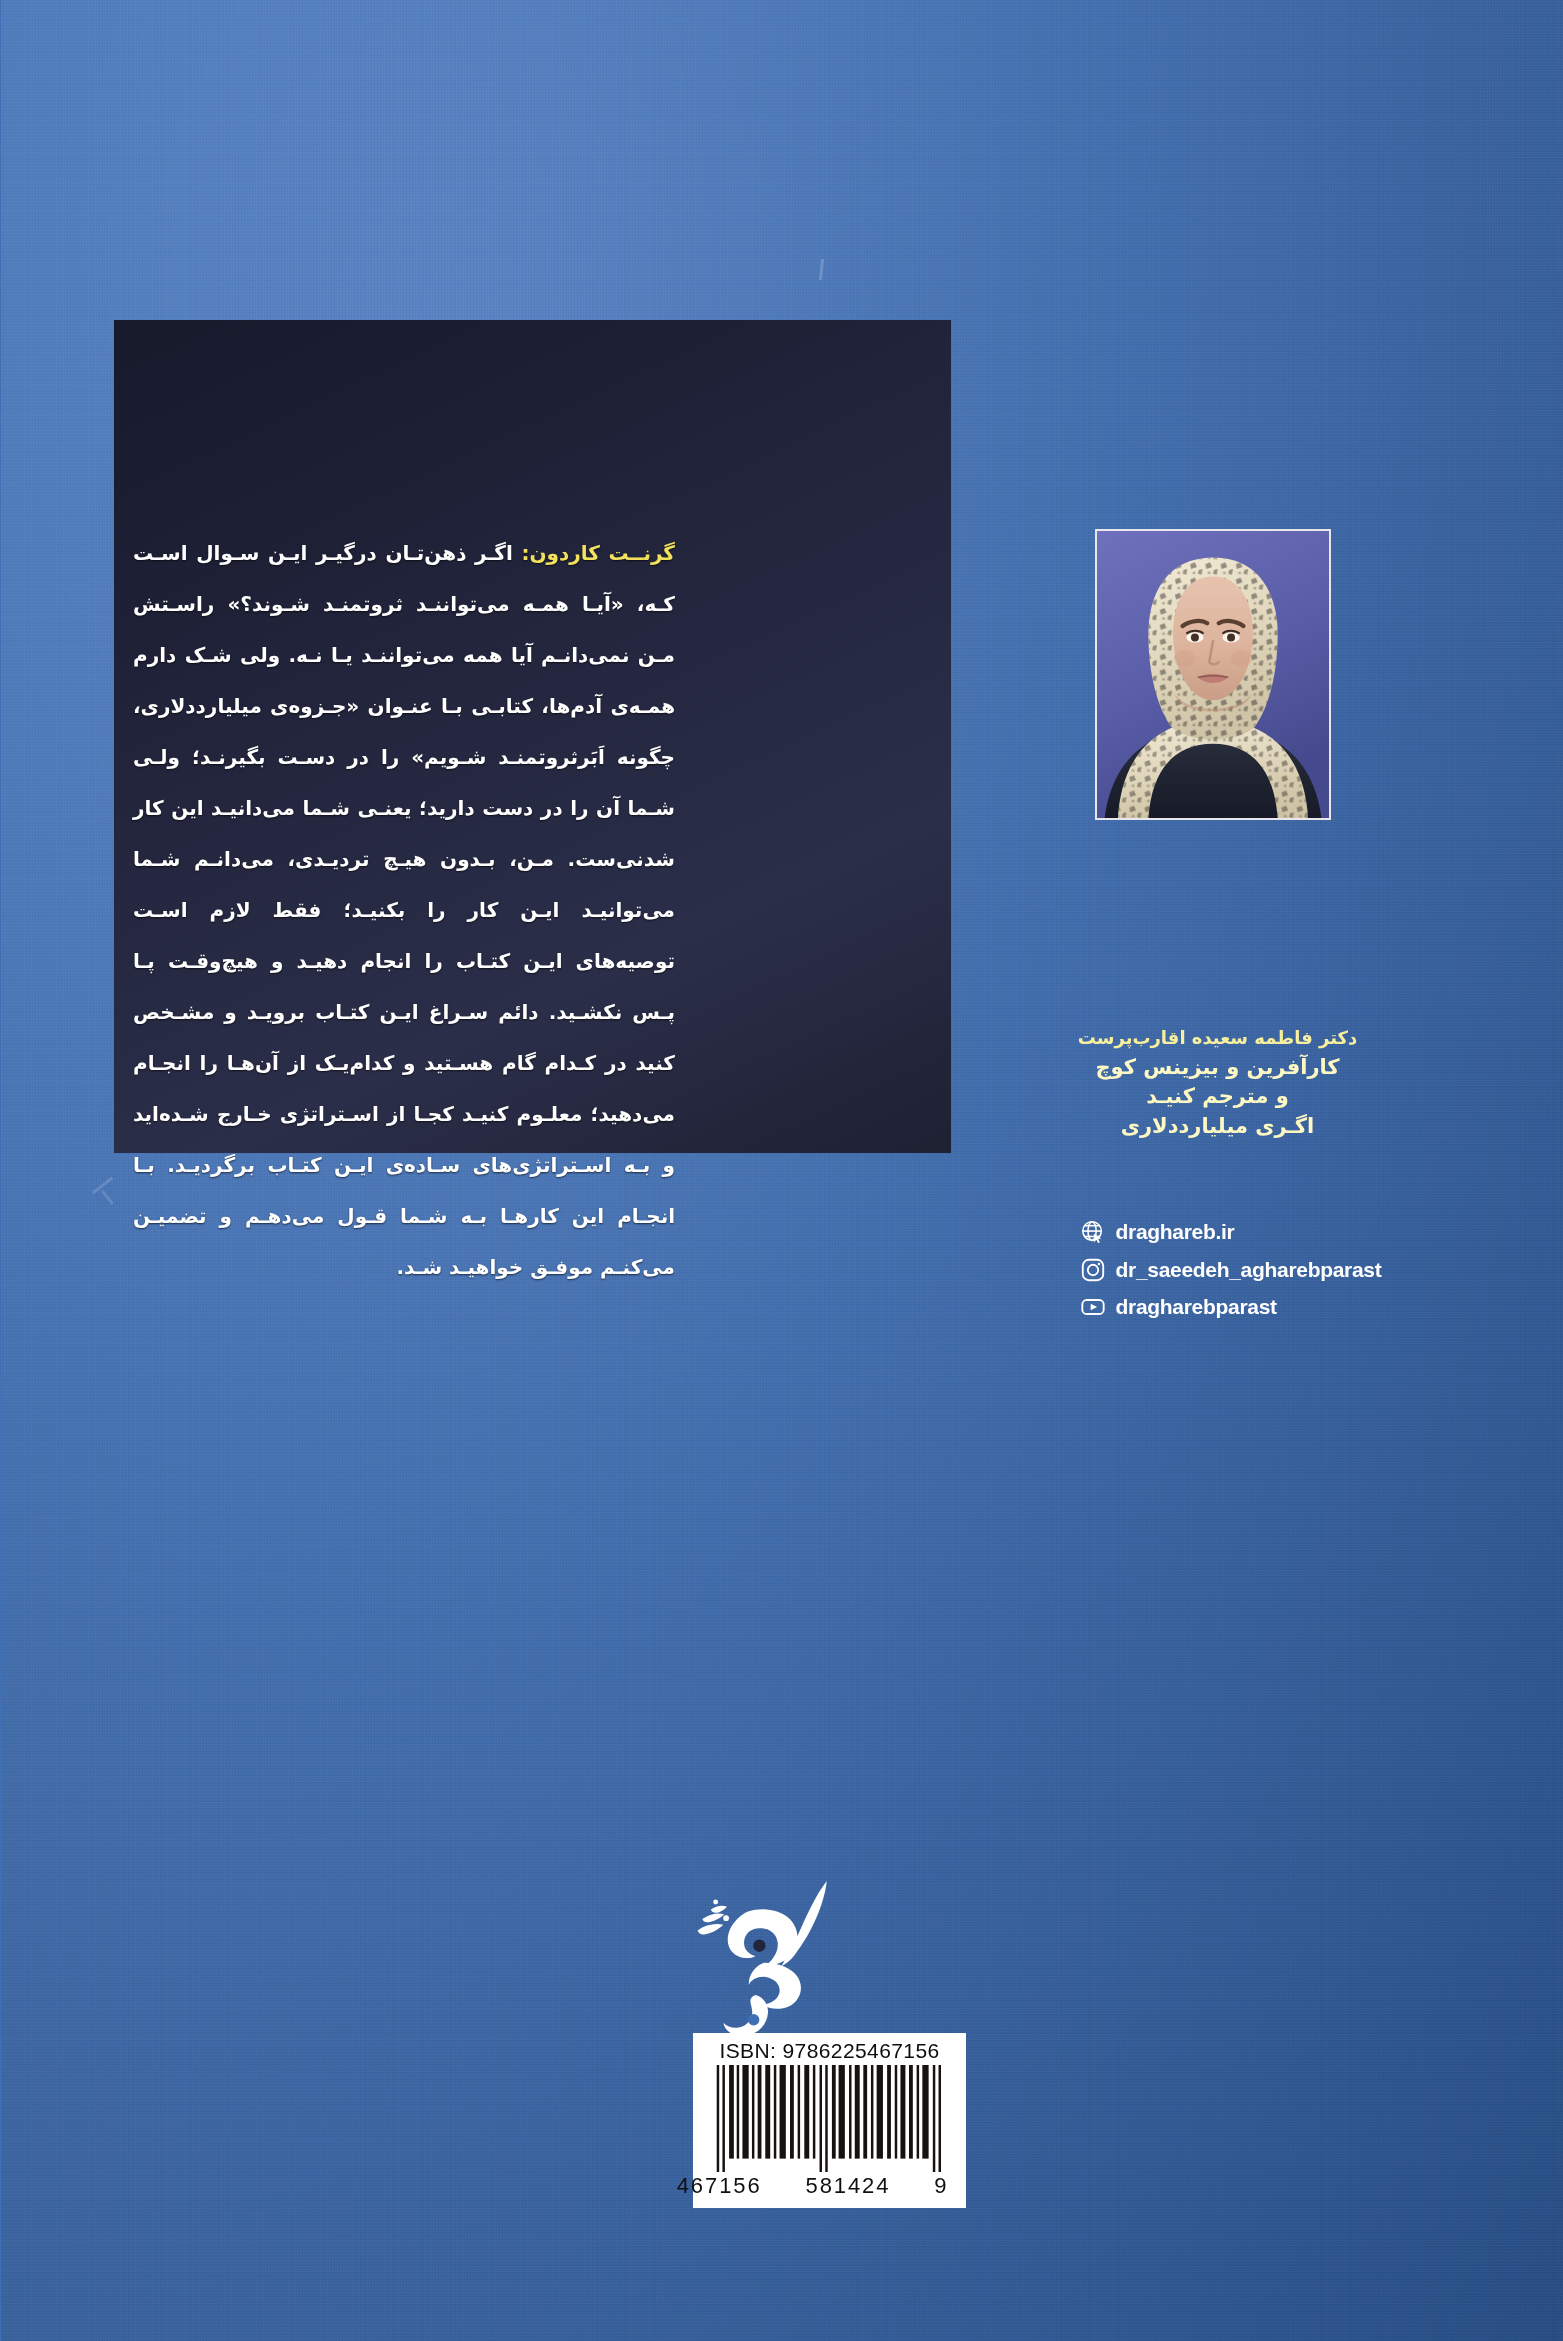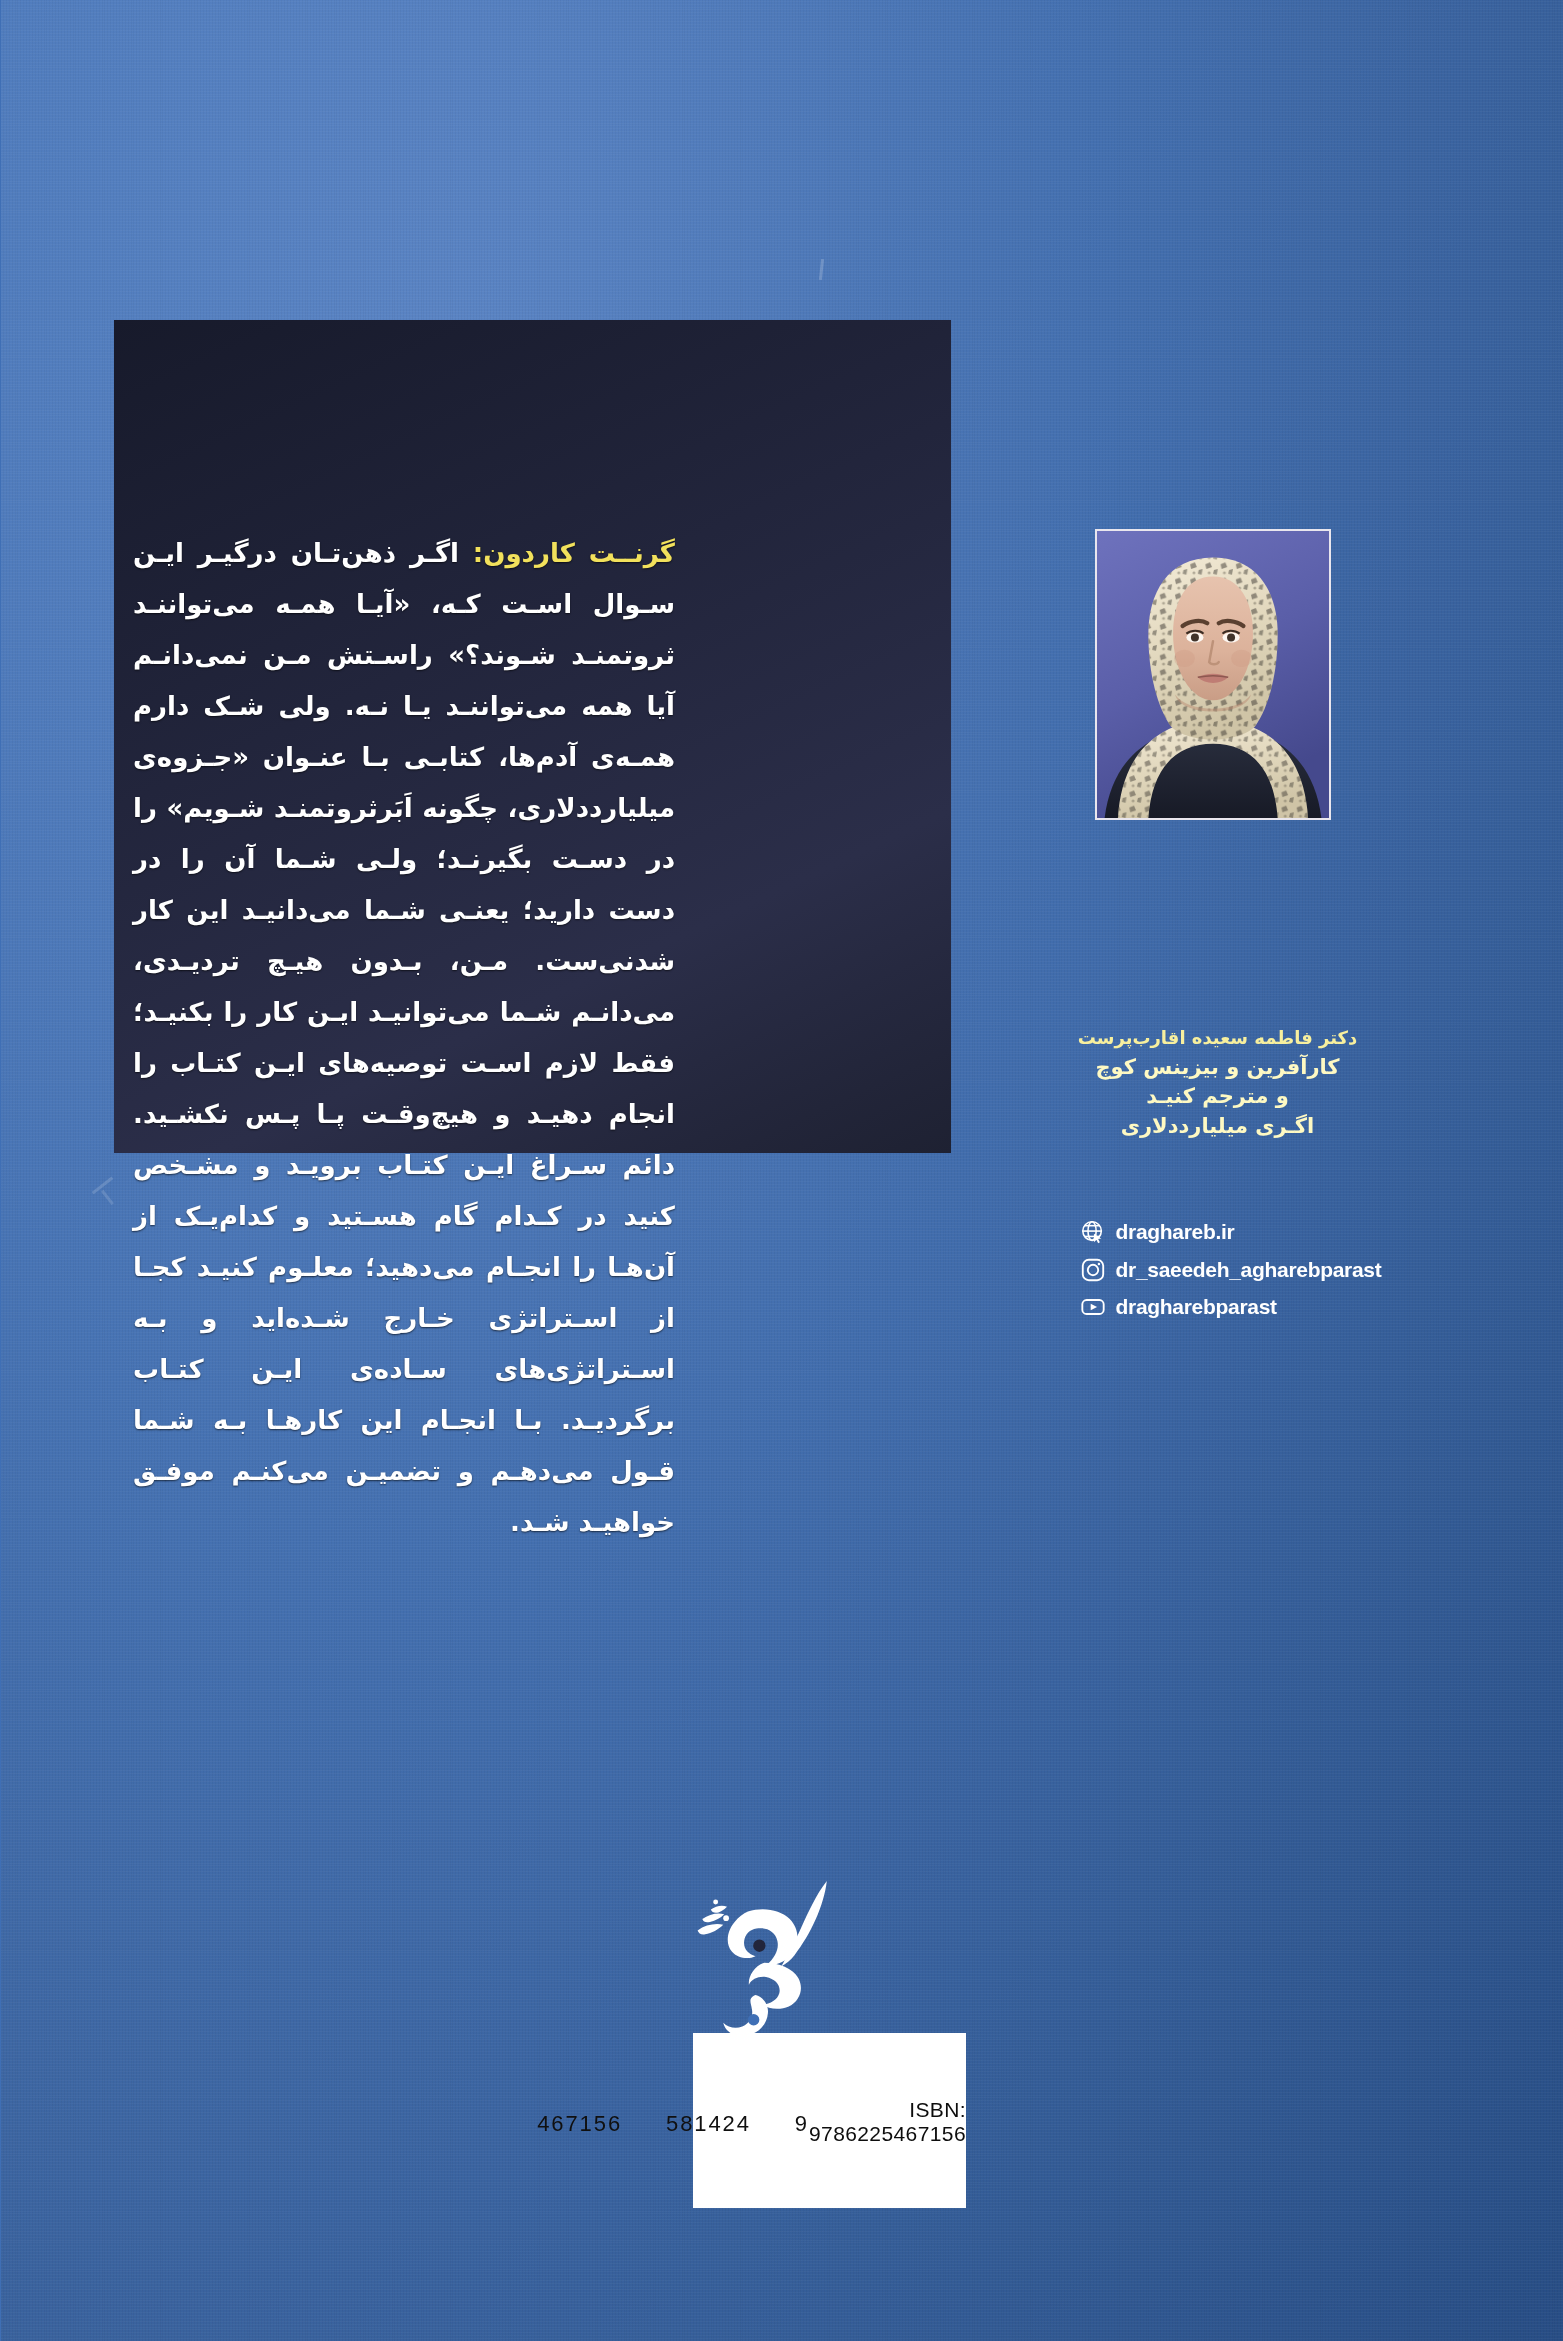--- a/index.html
+++ b/index.html
@@ -37,21 +37,21 @@
       linear-gradient(155deg,#171a2b 0%,#22253c 40%,#2b2e49 72%,#1e2132 100%);
   }
 
   
   #blurb{
     position:absolute;
     left:133px;
     top:528px;
     width:542px;
     color:#ffffff;
-    font-size:26px;
+    font-size:20px;
     line-height:51px;
     text-align:justify;
     font-weight:700;
     direction:rtl;
     text-shadow:0 1px 1.9px rgba(0,0,0,.6);
     letter-spacing:0.2px;
   }
   #blurb .hl{ color:#f2e15c; }
 
   
@@ -112,21 +112,21 @@
     position:absolute;
     left:666px; top:1864px;
     width:200px; height:190px;
   }
   #logo svg{display:block;width:100%;height:100%;}
   #isbnbox{
     position:absolute;
     left:693px;top:2033px;
     width:273px;height:175px;
     background:#ffffff;
-    display:flex;flex-direction:row;align-items:center;
+    display:flex;flex-direction:column;align-items:center;
     padding-top:5.7px;box-sizing:border-box;
   }
   #isbn-text{
     color:#0d0d0d;font-size:21px;
     font-family:"Liberation Sans",sans-serif;
     letter-spacing:0.4px;
     margin-bottom:1.9px;
   }
   #bars{width:238px;height:107px;}
   #bars svg{display:block;width:100%;height:100%;}

